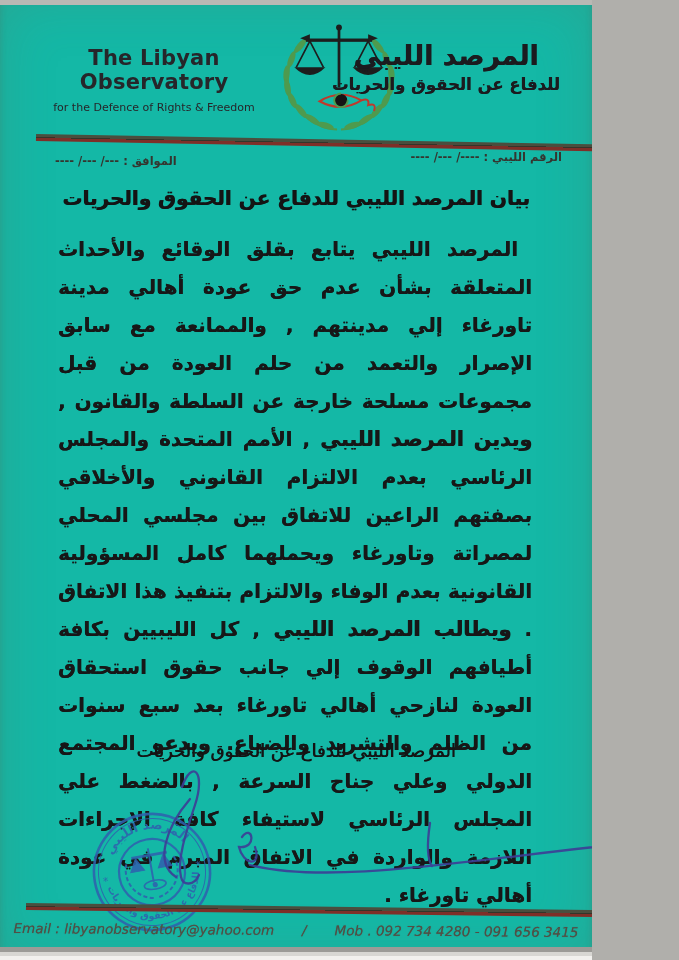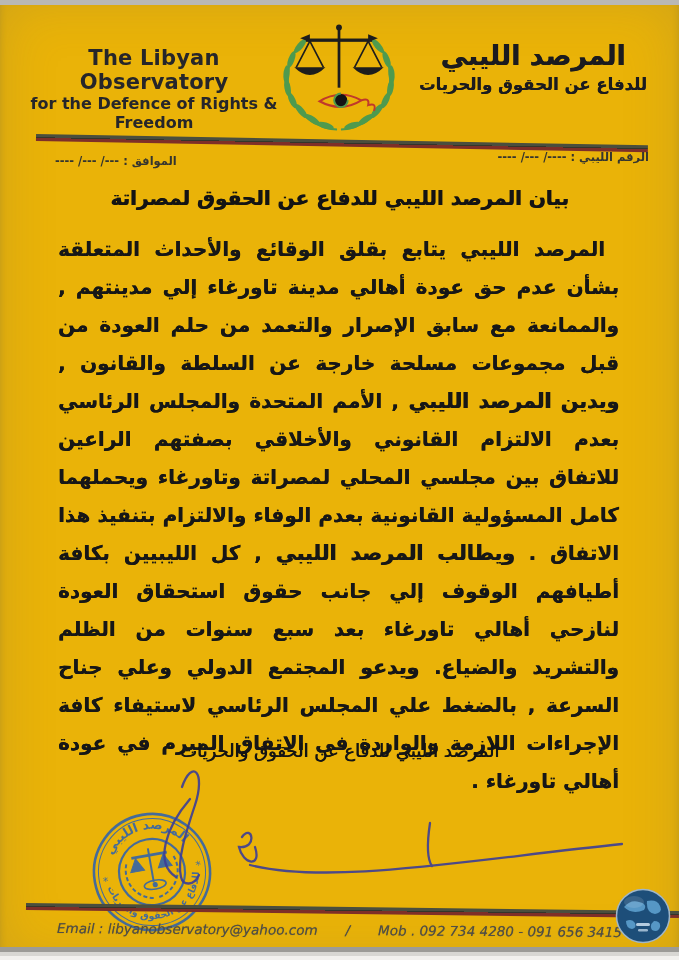--- a/index.html
+++ b/index.html
@@ -1,30 +1,30 @@
 <!DOCTYPE html>
 <html lang="ar"><head>
 <meta charset="utf-8">
 <style>
   html,body { margin:0; padding:0; background:#b0afab; }
   .page {
-    position:relative; width:679px; height:960px; overflow:hidden;
-    background:#eab308;
+    position:relative; width:592px; height:960px; overflow:hidden;
+    background:#14b8a6;
     box-shadow: inset 0 0 55px rgba(110,105,80,.22), inset 0 0 6px rgba(90,88,70,.25);
     font-family:"DejaVu Sans","Liberation Sans",sans-serif;
     color:#1c1c1c;
   }
   .scan-top { position:absolute; top:0; left:0; right:0; height:5px; background:#b9b8b4; }
   .scan-bottom { position:absolute; bottom:0; left:0; right:0; height:13px;
     background:linear-gradient(to bottom,#9c9b97 0 35%,#d8d7d3 35% 70%,#f2f1ee 70% 100%); }
 
   
   .org-en { position:absolute; left:28px; top:46px; width:252px; text-align:center; color:#26262a; }
   .org-en-name { font-size:21px; font-weight:bold; letter-spacing:.2px; }
-  .org-en-tag  { font-size:16px; font-weight:bold; }
+  .org-en-tag  { font-size:11px; font-weight:normal; margin-top:7px; }
   .logo { position:absolute; left:271px; top:18px; }
   .org-ar { position:absolute; right:20px; top:40px; width:252px; text-align:center; direction:rtl; color:#1b1b1f; }
   .org-ar-name { font-size:27px; font-weight:800; text-shadow:.5px 0 currentColor; }
   .org-ar-tag  { font-size:16.5px; font-weight:700; margin-top:4px; text-shadow:.3px 0 currentColor; }
 
   .bar {
     position:absolute; height:7px;
     background:linear-gradient(to bottom,#4a4e3e 0 45%,#33352a 45% 55%,#7e2f28 55% 100%);
     transform-origin:left center;
   }
@@ -117,21 +117,21 @@
   <div class="org-ar">
     <div class="org-ar-name">المرصد الليبي</div>
     <div class="org-ar-tag">للدفاع عن الحقوق والحريات</div>
   </div>
 
   <div class="bar bar-top"></div>
 
   <div class="ref-right">الرقم الليبي : ----/ ---/ ----</div>
   <div class="ref-left">الموافق : ---/ ---/ ----</div>
 
-  <div class="title">بيان المرصد الليبي للدفاع عن الحقوق لمصراتة</div>
+  <div class="title">بيان المرصد الليبي للدفاع عن الحقوق والحريات</div>
 
   <p class="body-text"><span>المرصد الليبي يتابع بقلق الوقائع والأحداث المتعلقة بشأن عدم حق عودة أهالي مدينة تاورغاء إلي مدينتهم , والممانعة مع سابق الإصرار والتعمد من حلم العودة من قبل مجموعات مسلحة خارجة عن السلطة والقانون , </span><span class="emph">ويدين المرصد الليبي</span><span> , الأمم المتحدة والمجلس الرئاسي بعدم الالتزام القانوني والأخلاقي بصفتهم الراعين للاتفاق بين مجلسي المحلي لمصراتة وتاورغاء ويحملهما كامل المسؤولية القانونية بعدم الوفاء والالتزام بتنفيذ هذا الاتفاق . </span><span class="emph">ويطالب المرصد الليبي</span><span> , كل الليبيين بكافة أطيافهم الوقوف إلي جانب حقوق استحقاق العودة لنازحي أهالي تاورغاء بعد سبع سنوات من الظلم والتشريد والضياع. </span><span class="emph">ويدعو</span><span> المجتمع الدولي وعلي جناح السرعة , بالضغط علي المجلس الرئاسي لاستيفاء كافة الإجراءات اللازمة والواردة في الاتفاق المبرم في عودة أهالي تاورغاء .</span></p>
 
   <div class="closing-org">المرصد الليبي للدفاع عن الحقوق والحريات</div>
 
   <svg class="stamp" width="124" height="124" viewBox="0 0 124 124">
     <g stroke="#2f62ae" fill="none">
       <circle cx="62" cy="62" r="58" stroke-width="2.6"></circle>
       <circle cx="62" cy="62" r="53.5" stroke-width="1"></circle>
       <circle cx="62" cy="62" r="33" stroke-width="2.2"></circle>

